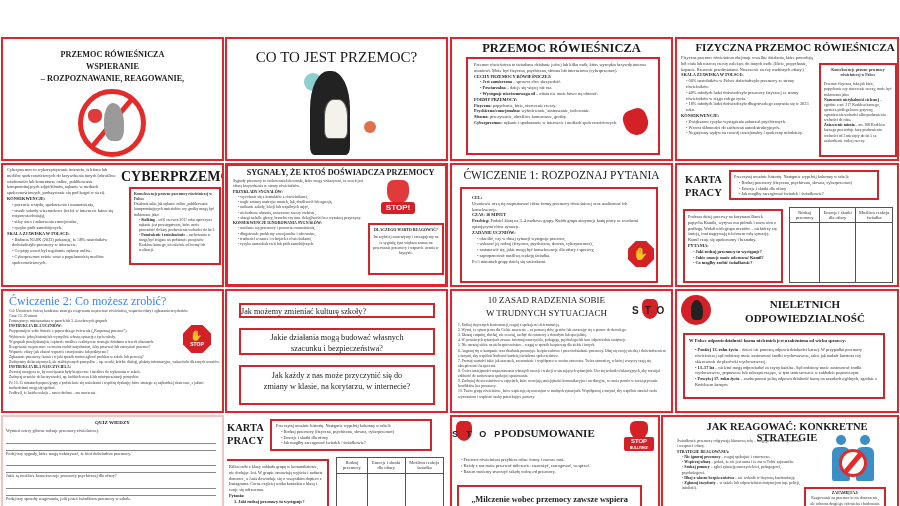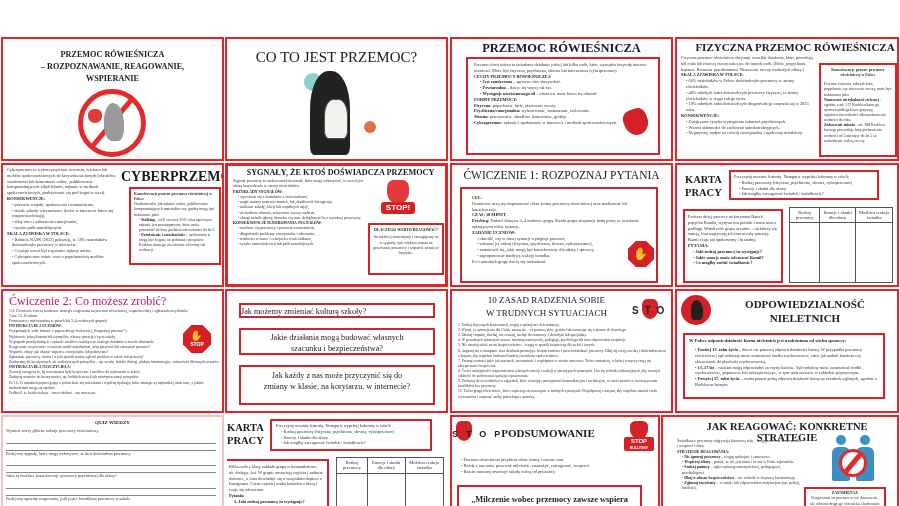--- a/index.html
+++ b/index.html
@@ -23,22 +23,22 @@
   .q-line { border-bottom: 1px solid #888; height: 10px; }
 </style>
 </head>
 <body>
 
 <div class="grid">
 
   <div class="slide" style="left:1px;top:1px;width:223px;height:124px;">
     <div class="ttl" style="position:absolute;left:0;right:0;top:10px;font-size:8.2px;line-height:12px;">
       <div>PRZEMOC RÓWIEŚNICZA</div>
+      <div>WSPIERANIE</div>
       <div>– ROZPOZNAWANIE, REAGOWANIE,</div>
-      <div>WSPIERANIE</div>
     </div>
     <div style="position:absolute;left:75px;top:50px;width:68px;height:68px;">
       <div class="prohib" style="width:68px;height:68px;"></div>
       <div style="position:absolute;left:26px;top:14px;width:20px;height:38px;background:#9a9a9a;border-radius:45% 55% 30% 40%;"></div>
       <div style="position:absolute;left:10px;top:20px;width:14px;height:14px;background:#e03a3a;border-radius:40% 40% 50% 50%;"></div>
     </div>
   </div>
 
   <div class="slide" style="left:225px;top:1px;width:223px;height:124px;">
     <div class="ttl" style="position:absolute;left:0;right:0;top:10px;font-size:15px;font-weight:normal;">CO TO JEST PRZEMOC?</div>
@@ -203,21 +203,21 @@
       <tr>
             <td></td>
             <td></td>
             <td></td>
           </tr>
     </tbody>
       </table>
   </div>
 
   <div class="slide" style="left:1px;top:253px;width:223px;height:124px;">
-    <div style="position:absolute;left:6px;top:3px;font-size:12px;color:#be185d;">Ćwiczenie 2: Co możesz zrobić?</div>
+    <div style="position:absolute;left:6px;top:3px;font-size:12px;color:#3b82f6;">Ćwiczenie 2: Co możesz zrobić?</div>
     <div class="tiny" style="position:absolute;left:6px;top:18px;width:212px;font-size:3.7px;line-height:1.38;">
       <div>Cel: Uczniowie ćwiczą konkretne strategie reagowania na przemoc rówieśniczą, wsparcia ofiary i zgłaszania incydentów.</div>
       <div>Czas: 15–20 minut</div>
       <div>Forma pracy: minisenariusz w parach lub 3–4 osobowych grupach</div>
       <b>INSTRUKCJA DLA UCZNIÓW:</b>
       <div>Przypomnijcie sobie historie z poprzedniego ćwiczenia („Rozpoznaj przemoc”).</div>
       <div>Wybierzcie jedną historię lub wymyślcie własną sytuację z życia szkoły.</div>
       <div>W grupach przedyskutujcie i spiszcie możliwe realistyczne strategie działania w trzech obszarach:</div>
       <div>Reagowanie na przemoc: co można zrobić natychmiast, żeby przerwać lub zatrzymać przemoc?</div>
       <div>Wsparcie ofiary: jak okazać wsparcie emocjonalne lub praktyczne?</div>
@@ -262,22 +262,22 @@
       <div>9. Zachęcaj do uczestnictwa w zajęciach, które rozwijają umiejętności komunikacyjne i mediacyjne, co może pomóc w rozwiązywaniu konfliktów bez przemocy.</div>
       <div>10. Twórz grupy rówieśnicze, które wspierają się nawzajem w trudnych sytuacjach. Współpracuj z innymi, aby wspólnie stawiać czoła wyzwaniom i wspierać osoby potrzebujące pomocy.</div>
     </div>
   </div>
 
   <div class="slide" style="left:675px;top:253px;width:224px;height:124px;">
     <div style="position:absolute;left:4px;top:4px;width:30px;height:30px;border-radius:50%;background:#d42128;">
       <div style="position:absolute;left:10px;top:5px;width:12px;height:20px;background:#222;border-radius:45% 55% 30% 30%;"></div>
     </div>
     <div class="ttl" style="position:absolute;left:36px;right:0;top:6px;font-size:11px;line-height:14px;">
+      <div>NIELETNICH</div>
       <div>ODPOWIEDZIALNOŚĆ</div>
-      <div>NIELETNICH</div>
     </div>
     <div class="box tiny" style="position:absolute;left:6px;top:42px;width:202px;height:66px;padding:3px 4px;">
       <b style="display:block;margin-bottom:3px;font-size:4.6px;">W Polsce odpowiedzialność karna nieletnich jest uzależniona od wieku sprawcy:</b>
       <ul class="dl">
         <li><b>Poniżej 13. roku życia</b><span> – dzieci nie ponoszą odpowiedzialności karnej. W przypadku przemocy rówieśniczej sąd rodzinny może zastosować środki wychowawcze, takie jak nadzór kuratora czy skierowanie do placówki wychowawczej.</span></li>
         <li><b>13–17 lat</b><span> – nieletni mogą odpowiadać za czyny karalne. Sąd rodzinny może zastosować środki wychowawcze, poprawcze lub zabezpieczające, w tym umieszczenie w zakładzie poprawczym.</span></li>
         <li><b>Powyżej 17. roku życia</b><span> – osoba ponosi pełną odpowiedzialność karną na zasadach ogólnych, zgodnie z Kodeksem karnym.</span></li>
       </ul>
     </div>
   </div>

